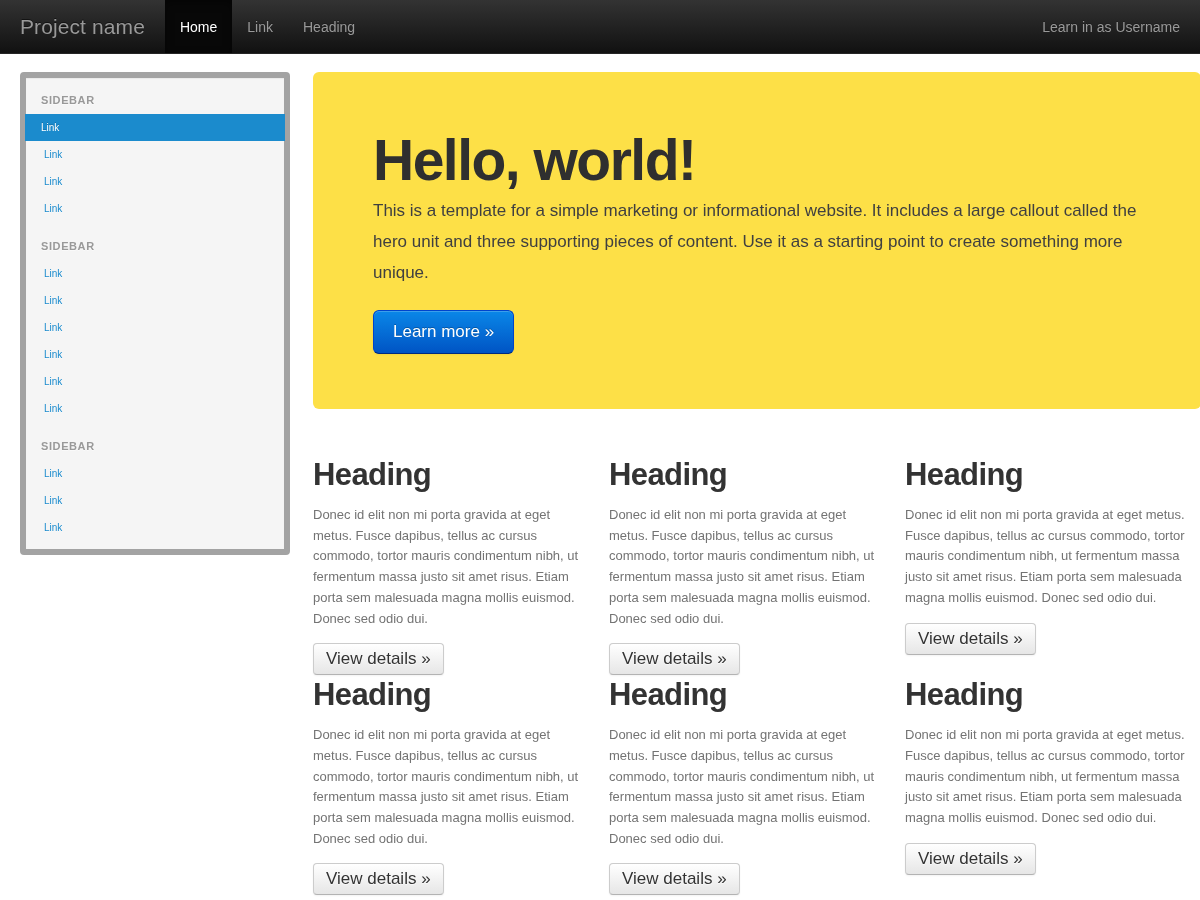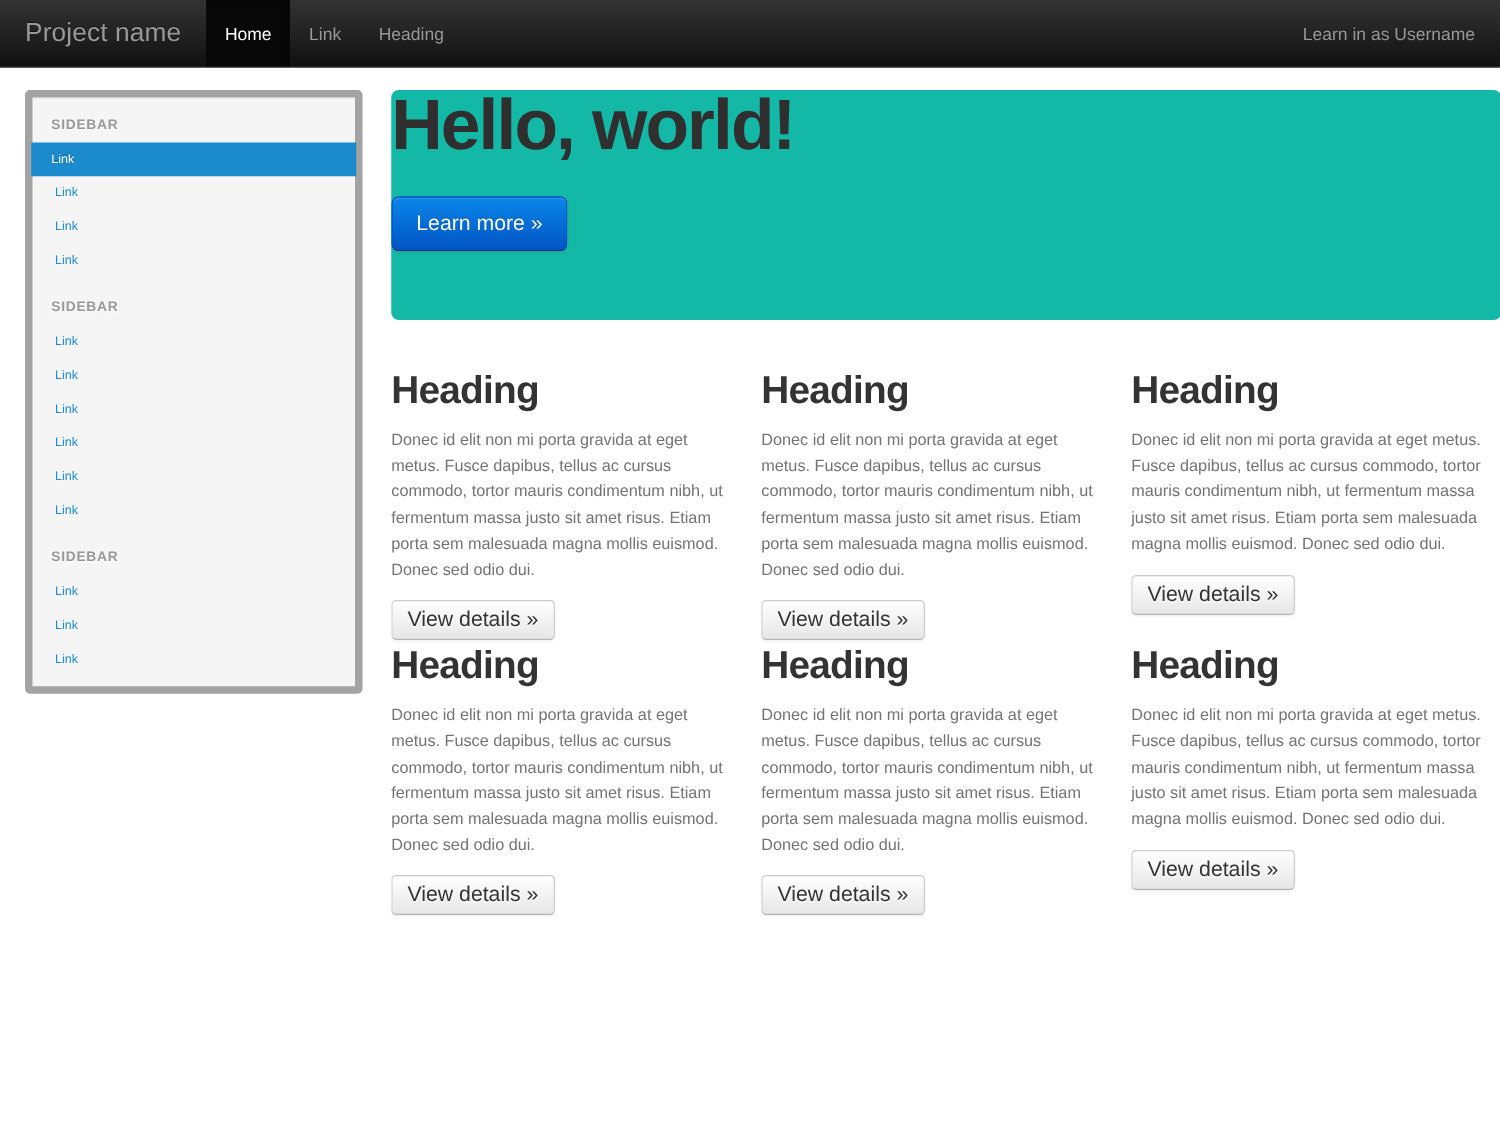--- a/index.html
+++ b/index.html
@@ -137,24 +137,25 @@
     color: #ffffff;
     background-color: #1b8bcd;
     text-shadow: 0 -1px 0 rgba(0,0,0,.2);
     margin: 0 -1px;
     padding-left: 16px;
   }
   .nav-list .spacer { height: 10px; }
 
   
   .hero-unit {
-    background-color: #14b8a6;
+    background-color: #fde047;
     border-radius: 6px;
+    padding: 60px;
     padding-bottom: 55px;
-    margin-bottom: 36px;
+    margin-bottom: 46px;
   }
   .hero-unit h1 {
     margin: 0 0 6px 0;
     font-size: 57px;
     line-height: 1;
     font-weight: bold;
     letter-spacing: -1.5px;
     color: #2f2f2f;
   }
   .hero-unit p {
@@ -300,20 +301,21 @@
               <a>Link</a>
             </li>
           </ul>
       </div>
     </div>
 
     <div class="col-main">
 
       <div class="hero-unit">
         <h1>Hello, world!</h1>
+        <p>This is a template for a simple marketing or informational website. It includes a large callout called the hero unit and three supporting pieces of content. Use it as a starting point to create something more unique.</p>
         <a class="btn-primary">Learn more »</a>
       </div>
 
       <div class="content-row">
           <div class="content-col"><h2>Heading</h2><p>Donec id elit non mi porta gravida at eget metus. Fusce dapibus, tellus ac cursus commodo, tortor mauris condimentum nibh, ut fermentum massa justo sit amet risus. Etiam porta sem malesuada magna mollis euismod. Donec sed odio dui.</p><a class="btn">View details »</a></div>
           <div class="content-col"><h2>Heading</h2><p>Donec id elit non mi porta gravida at eget metus. Fusce dapibus, tellus ac cursus commodo, tortor mauris condimentum nibh, ut fermentum massa justo sit amet risus. Etiam porta sem malesuada magna mollis euismod. Donec sed odio dui.</p><a class="btn">View details »</a></div>
           <div class="content-col"><h2>Heading</h2><p>Donec id elit non mi porta gravida at eget metus. Fusce dapibus, tellus ac cursus commodo, tortor mauris condimentum nibh, ut fermentum massa justo sit amet risus. Etiam porta sem malesuada magna mollis euismod. Donec sed odio dui.</p><a class="btn">View details »</a></div>
         </div>
       <div class="content-row">
           <div class="content-col"><h2>Heading</h2><p>Donec id elit non mi porta gravida at eget metus. Fusce dapibus, tellus ac cursus commodo, tortor mauris condimentum nibh, ut fermentum massa justo sit amet risus. Etiam porta sem malesuada magna mollis euismod. Donec sed odio dui.</p><a class="btn">View details »</a></div>

